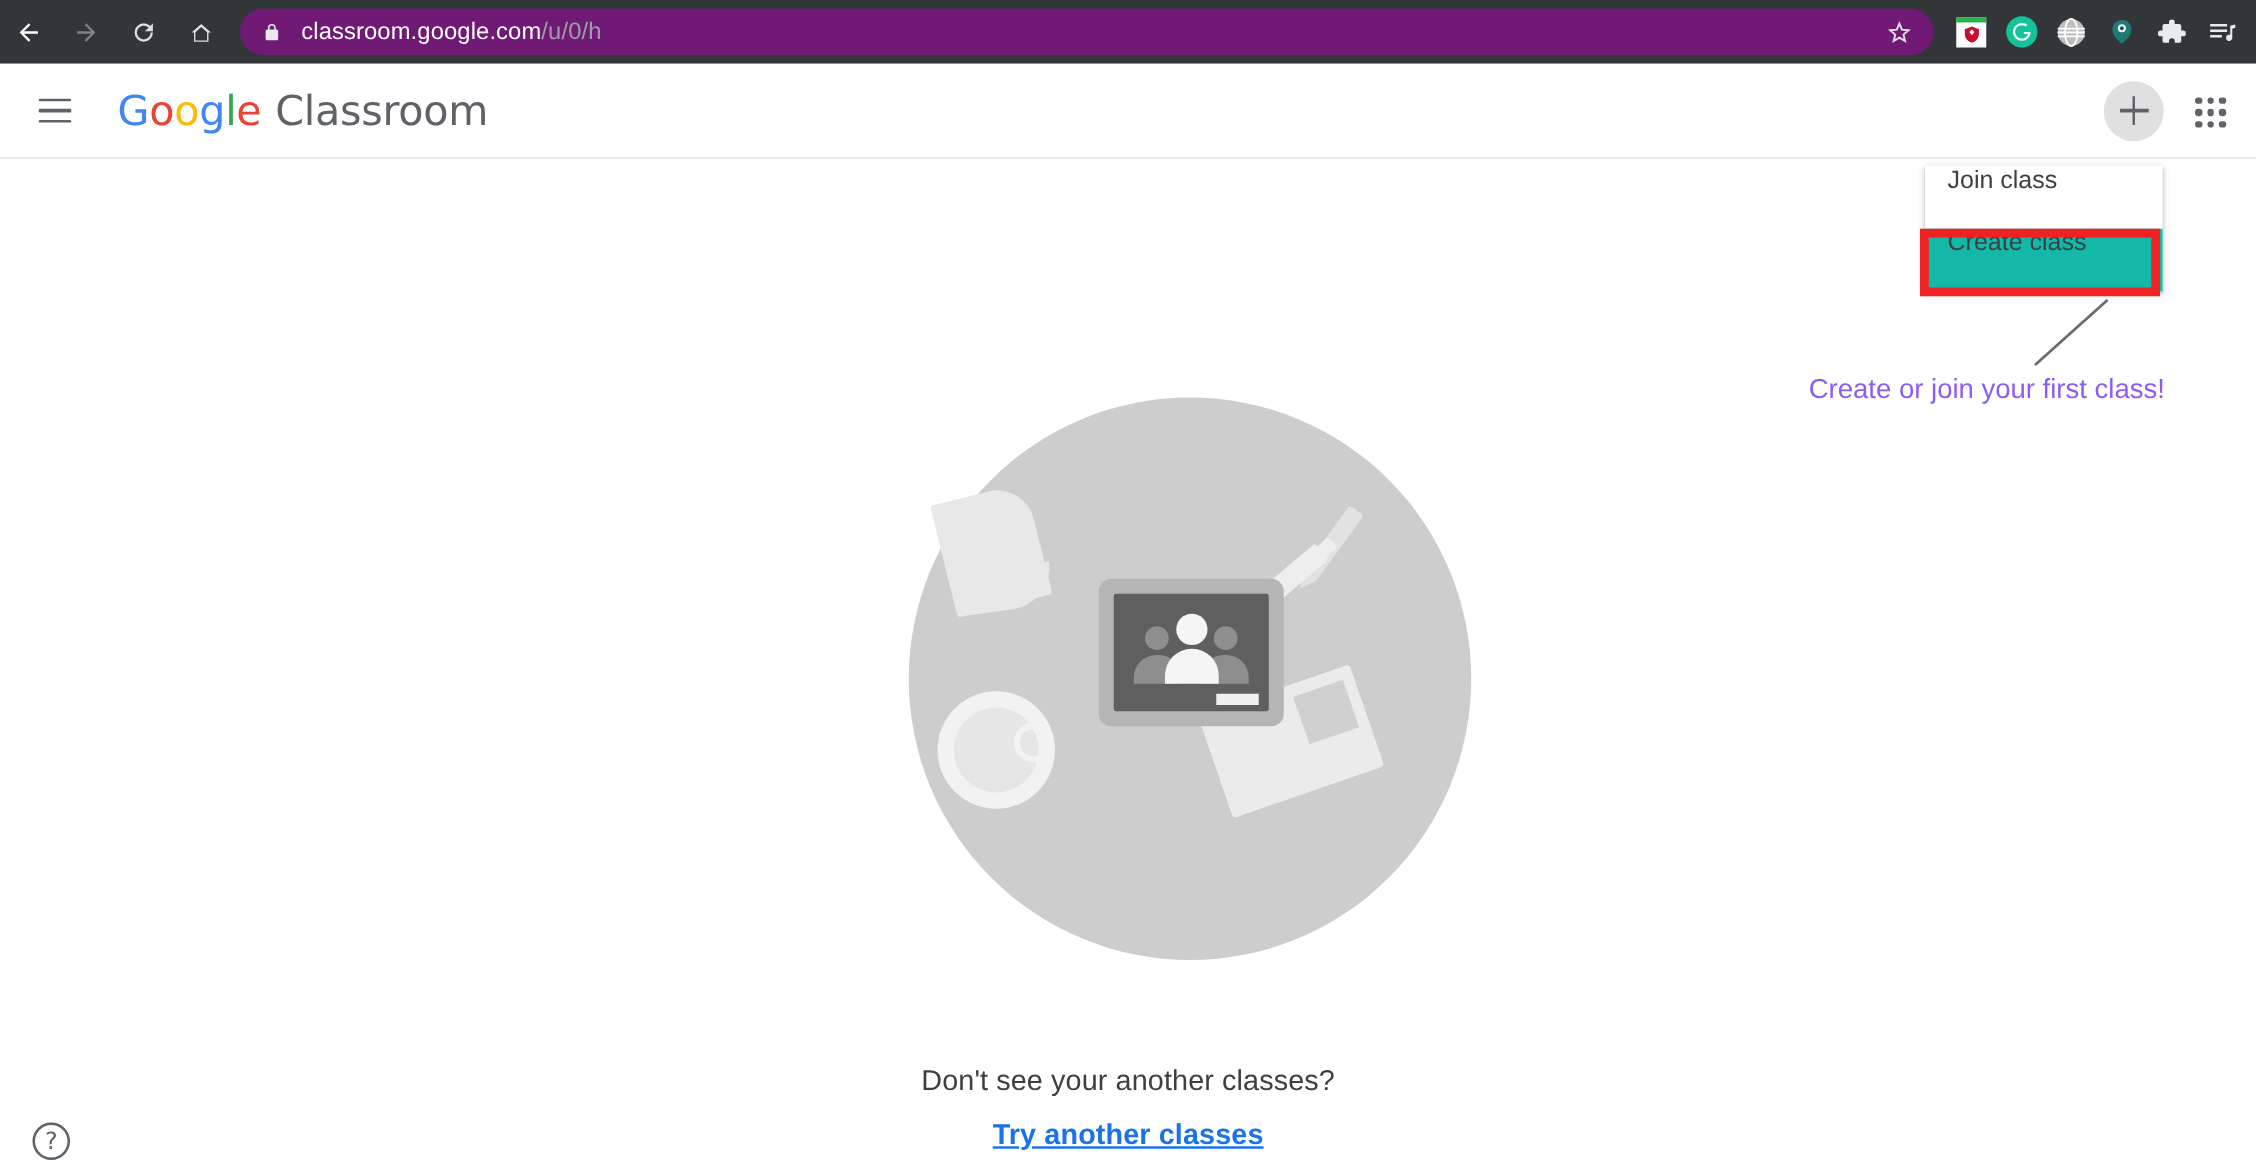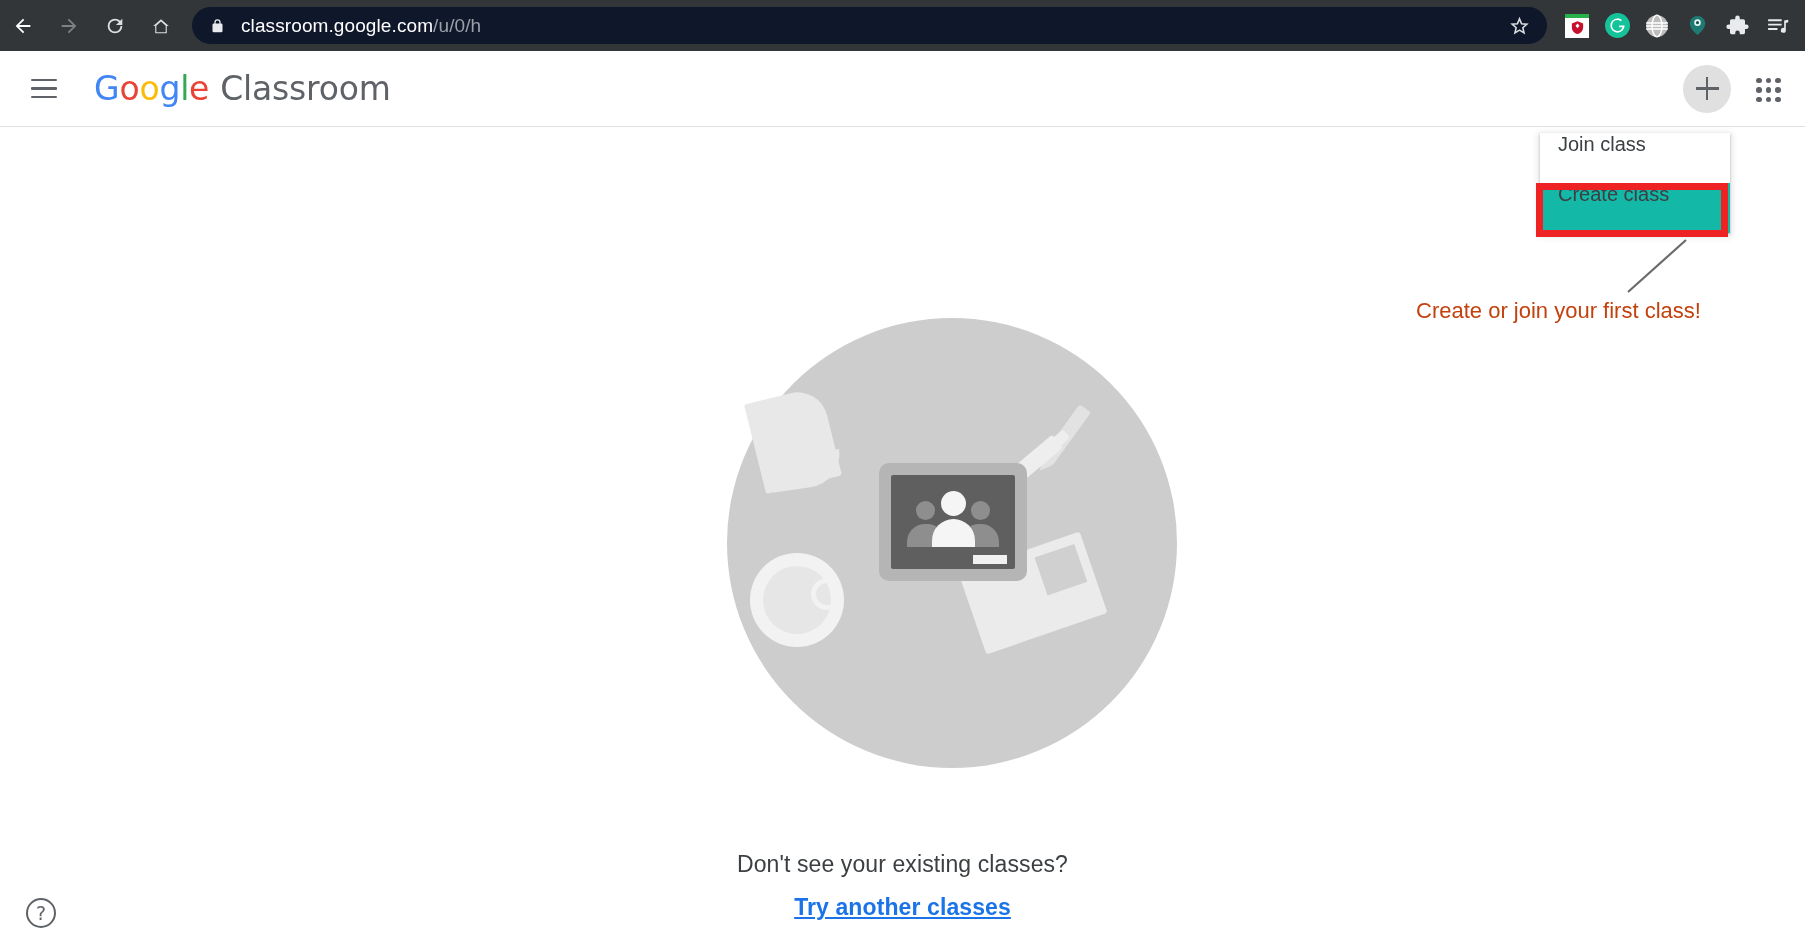--- a/index.html
+++ b/index.html
@@ -20,21 +20,21 @@
   .nav-btn {
     width: 46px; height: 46px;
     display: flex; align-items: center; justify-content: center;
     flex: 0 0 auto;
   }
   .nav-btn svg { display: block; }
 
   #omnibox {
     flex: 1 1 auto;
     height: 37px;
-    background: #0f172a;
+    background: #701a75;
     border-radius: 19px;
     margin-left: 8px; margin-right: 10px;
     display: flex; align-items: center;
     padding: 0 14px 0 18px;
     min-width: 0;
   }
   #lock-icon { flex: 0 0 auto; display: flex; align-items: center; margin-right: 16px; }
   #url-text {
     flex: 1 1 auto;
     font-size: 19px;
@@ -157,23 +157,23 @@
   }
 
   
   #annotation-arrow {
     position: absolute;
     top: 236px; left: 1620px;
     z-index: 30;
   }
   #annotation-text {
     position: absolute;
-    top: 298px; left: 1416px;
+    top: 298px; left: 1447px;
     font-size: 22px;
-    color: #c2410c;
+    color: #8b5cf6;
     white-space: nowrap;
     z-index: 30;
   }
 
   
   #main {
     position: absolute;
     top: 128px; left: 0;
     width: 1805px; height: 800px;
     background: #ffffff;
@@ -492,20 +492,20 @@
         <div class="person p-side-head-r"></div>
         <div class="person p-side-body-r"></div>
         <div class="person p-center-head"></div>
         <div class="person p-center-body"></div>
         <div class="chalk-tray"></div>
       </div>
     </div>
   </div>
 
   <div id="bottom-block">
-    <div id="existing-text">Don't see your existing classes?</div>
+    <div id="existing-text">Don't see your another classes?</div>
     <a href="#" id="try-account-link">Try another classes</a>
   </div>
 </div>
 
 <div id="help-btn">
   <span>?</span>
 </div>
 
 </body></html>

